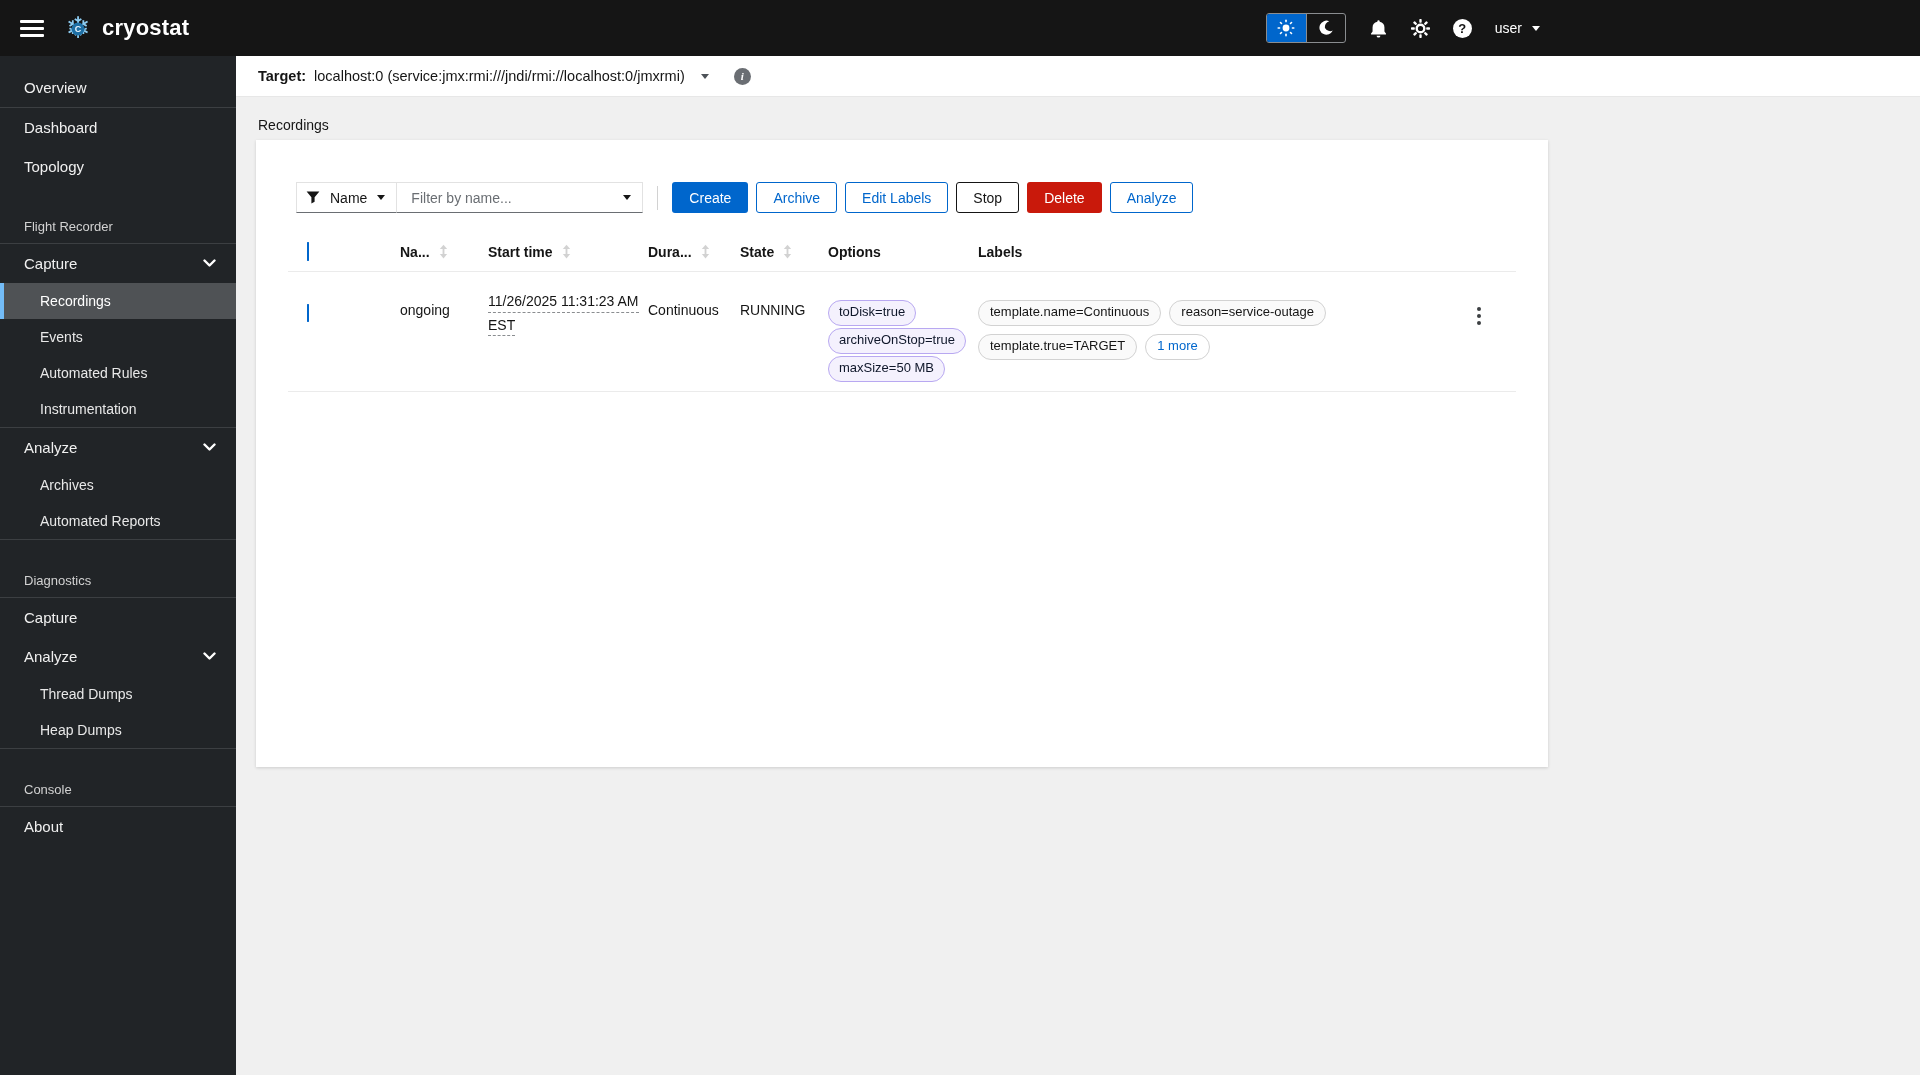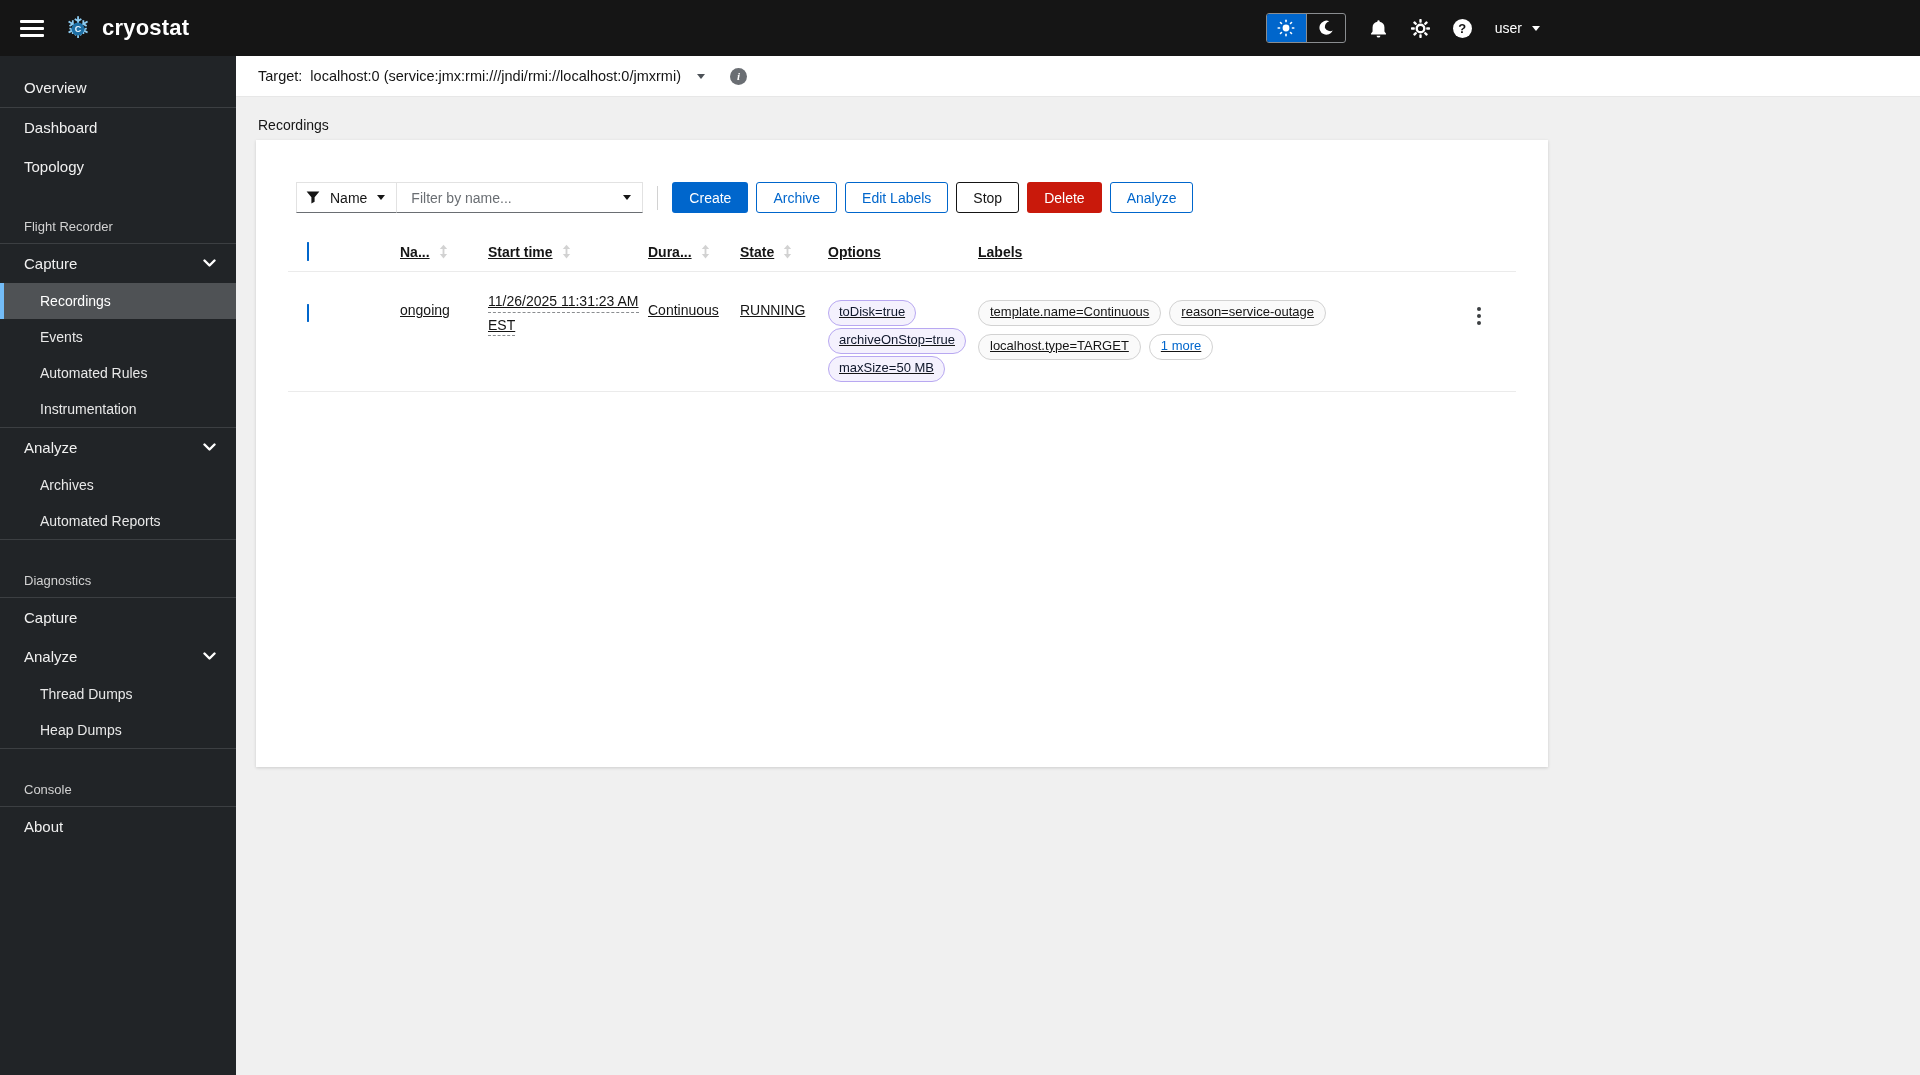--- a/index.html
+++ b/index.html
@@ -33,21 +33,21 @@
   .nav-item { font-size:15px; color:#f0f0f0; padding:11px 20px 11px 24px; display:flex; align-items:center; justify-content:space-between; cursor:pointer; }
   .nav-sub { font-size:14px; color:#e8e8e8; padding:10px 20px 10px 40px; cursor:pointer; }
   .nav-sub.active { background:#4f5255; border-left:4px solid #73bcf7; padding-left:36px; color:#fff; }
   .nav-section { font-size:13px; color:#d2d2d2; padding:9px 24px 9px 24px; margin-top:24px; }
   .nav-divider { height:1px; background:#3c3f42; }
   .chev svg { display:block; }
 
   
   main { flex:1; display:flex; flex-direction:column; min-width:0; }
   .target-bar { height:41px; background:#fff; display:flex; align-items:center; padding-left:22px; border-bottom:1px solid #e7e7e7; }
-  .target-label { font-weight:normal; font-size:14.5px; }
+  .target-label { font-weight:bold; font-size:14.5px; }
   .target-select { display:flex; align-items:center; gap:16px; background:none; border:none; font-size:14.5px; color:#151515; cursor:pointer; margin-left:8px; font-family:inherit; }
   .target-caret { color:#4d5258; }
   .info-icon { margin-left:25px; width:17px; height:17px; border-radius:50%; background:#6a6e73; color:#fff; font-size:11px; font-weight:bold; font-style:italic; font-family:"Liberation Serif", serif; display:flex; align-items:center; justify-content:center; cursor:pointer; }
 
   .content { flex:1; padding:20px 0 0 20px; }
   .page-title { font-size:14px; margin:0 0 7px 2px; color:#151515; }
   .card { width:1292px; height:627px; background:#fff; box-shadow:0 1px 3px rgba(3,3,3,.15); }
 
   
   .toolbar { display:flex; align-items:center; padding:42px 0 0 40px; }
@@ -59,21 +59,21 @@
   .filter-input-wrap .caret { color:#151515; cursor:pointer; }
   .toolbar-divider { width:1px; height:24px; background:#d2d2d2; margin:0 14px; }
   .btn { height:31px; padding:0 16px; border-radius:3px; font-size:14px; cursor:pointer; border:1px solid transparent; background:#fff; margin-right:8px; font-family:inherit; }
   .btn-primary { background:#0066cc; color:#fff; }
   .btn-secondary { border-color:#0066cc; color:#0066cc; }
   .btn-tertiary { border-color:#151515; color:#151515; }
   .btn-danger { background:#c9190b; color:#fff; }
 
   
   .tbl { margin:19px 32px 0; }
-  .tbl-head, .tbl-row { display:grid; grid-template-columns:112px 88px 160px 92px 88px 150px 1fr 74px;text-decoration:underline; }
+  .tbl-head, .tbl-row { display:grid; grid-template-columns:112px 88px 160px 92px 88px 150px 1fr 74px; }
   .tbl-head { align-items:center; height:40px; border-bottom:1px solid #ebebeb; }
   .th { display:flex; align-items:center; gap:8px; font-weight:bold; font-size:14px; color:#151515; cursor:pointer; }
   .th.plain { cursor:default; }
   .cb-cell { padding-left:19px; }
   .sort { display:flex; }
   .checkbox { width:14px; height:14px; background:#0066cc; border-radius:2px; border:1px solid #0066cc; position:relative; cursor:pointer; }
   .checkbox::after { content:""; position:absolute; left:4px; top:1px; width:4px; height:8px; border:solid #fff; border-width:0 2px 2px 0; transform:rotate(40deg); }
 
   .tbl-row { min-height:120px; border-bottom:1px solid #ebebeb; font-size:14px; color:#151515; }
   .td { padding-top:30px; }
@@ -330,21 +330,21 @@
             <div class="td">Continuous</div>
             <div class="td">RUNNING</div>
             <div class="td-opts">
               <span class="chip">toDisk=true</span>
               <span class="chip">archiveOnStop=true</span>
               <span class="chip">maxSize=50 MB</span>
             </div>
             <div class="td-labels">
               <span class="lab-chip">template.name=Continuous</span>
               <span class="lab-chip">reason=service-outage</span>
-              <span class="lab-chip">localhost.type=TARGET</span>
+              <span class="lab-chip">template.true=TARGET</span>
               <span class="lab-chip more-chip">1 more</span>
             </div>
             <div class="td-kebab">
               <button class="kebab">
                   <i></i>
                   <i></i>
                   <i></i>
                 </button>
             </div>
           </div>

